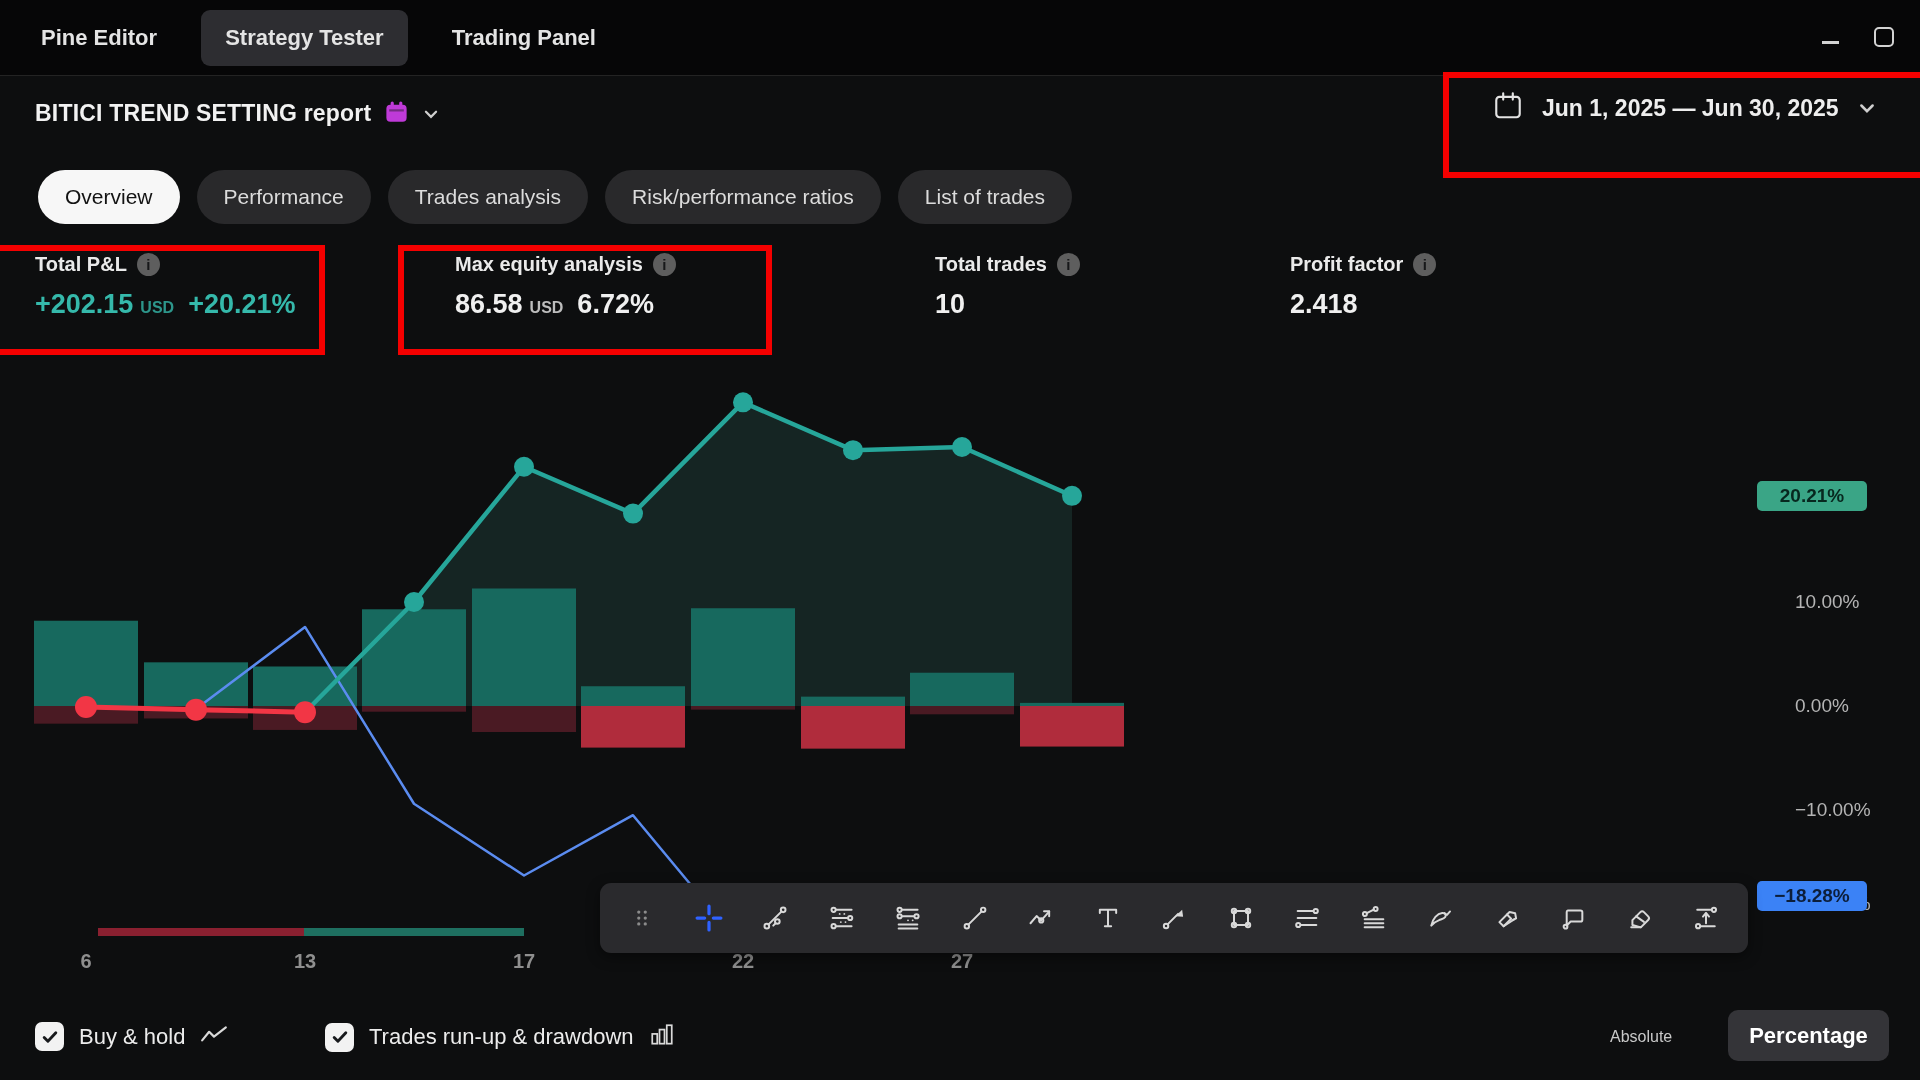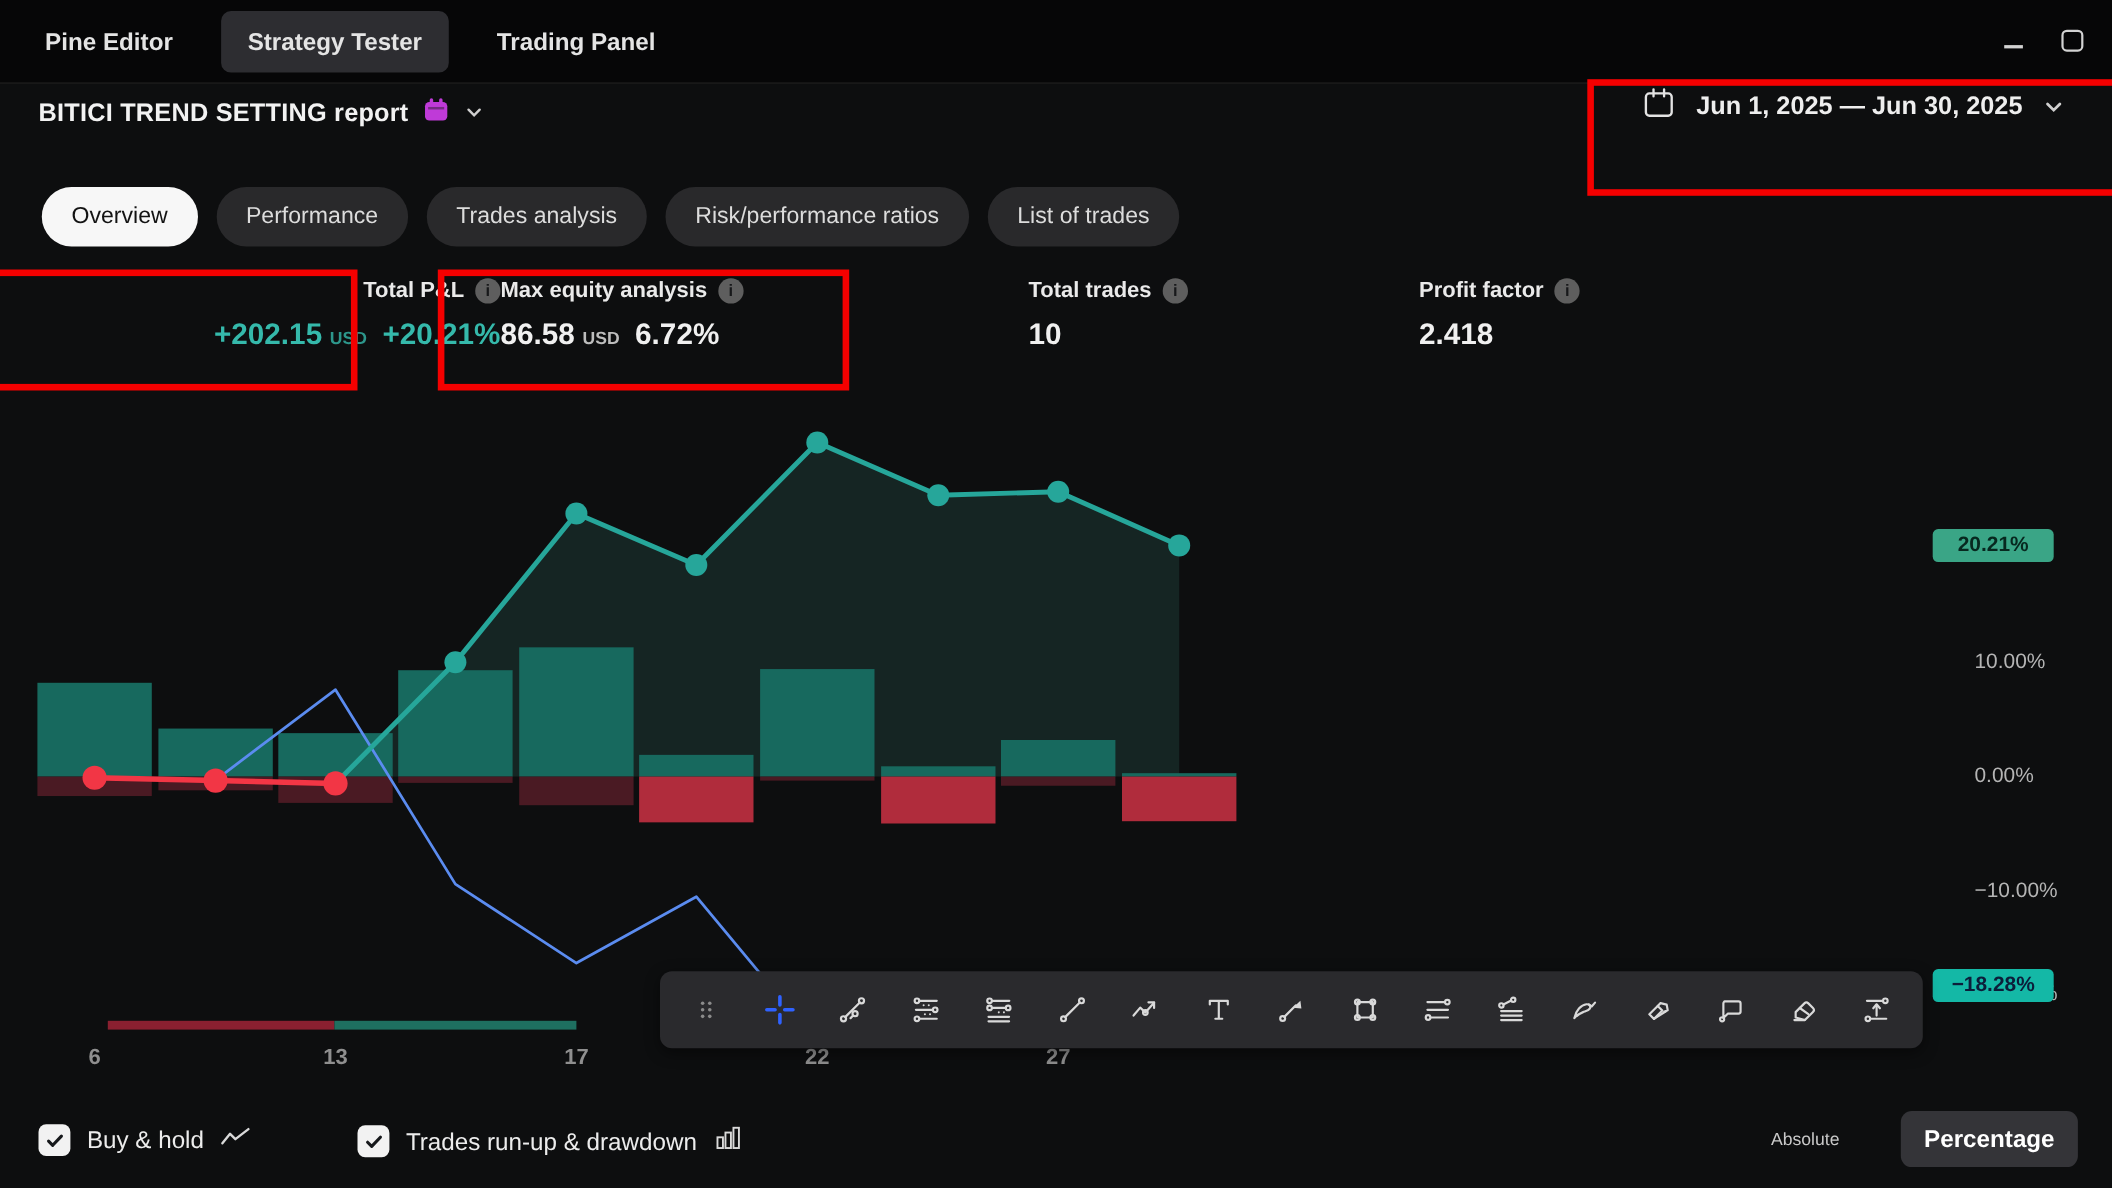--- a/index.html
+++ b/index.html
@@ -13,38 +13,38 @@
   .editor-tabs { position:absolute; left:35px; top:0; height:76px; display:flex; align-items:center; gap:38px; }
   .etab { background:none; border:none; color:#e4e4e4; font-size:22px; font-weight:600;
           font-family:"Liberation Sans", sans-serif; cursor:pointer; padding:14px 6px; }
   .etab.active { background:#2d2d31; border-radius:9px; padding:15px 24px; }
   .win-controls { position:absolute; right:22px; top:0; height:76px; display:flex; align-items:center; gap:28px; z-index:6;}
   .win-btn { background:none; border:none; cursor:pointer; width:26px; height:26px; position:relative; }
   .win-btn .dash { position:absolute; left:4px; top:16px; width:17px; height:2.5px; background:#d2d2d2; }
   .win-btn .sq { position:absolute; left:2px; top:2px; width:20px; height:20px; border:2.5px solid #d2d2d2; border-radius:5px; }
 
   
-  .report-row { position:absolute; left:0; top:64px; width:1920px; height:80px; }
+  .report-row { position:absolute; left:0; top:76px; width:1920px; height:80px; }
   .report-group { position:absolute; left:35px; top:22px; display:flex; align-items:center; gap:12px; cursor:pointer; }
   .report-title { font-size:23px; font-weight:700; color:#f2f2f2; letter-spacing:.2px; }
   .chev svg { display:block; }
   .date-range { position:absolute; left:1492px; top:14px; display:flex; align-items:center; gap:18px; cursor:pointer; }
   .date-label { font-size:23px; font-weight:700; color:#eeeeee; }
 
   
   .section-tabs { position:absolute; left:38px; top:170px; display:flex; gap:17px; z-index:4; }
   .pill { height:54px; border:none; border-radius:27px; background:#29292b; color:#dcdcdc;
           font-size:21px; font-weight:500; font-family:"Liberation Sans", sans-serif;
           padding:0 27px; cursor:pointer; }
   .pill.active { background:#f7f7f7; color:#131313; }
 
   
   .stats { position:absolute; left:35px; top:253px; display:flex; z-index:4; }
   .stat { display:flex; flex-direction:column; gap:13px; }
-  .stat:nth-child(1){ width:420px;align-items:flex-end; } .stat:nth-child(2){ width:480px; }
+  .stat:nth-child(1){ width:420px; } .stat:nth-child(2){ width:480px; }
   .stat:nth-child(3){ width:355px; } .stat:nth-child(4){ width:420px; }
   .stat-label-row { display:flex; align-items:center; gap:10px; }
   .stat-label { font-size:20px; font-weight:700; color:#eaeaea; }
   .info-icon { width:23px; height:23px; border-radius:50%; background:#5e5e5e; color:#17181a;
                font-size:15px; font-weight:700; display:inline-flex; align-items:center;
                justify-content:center; cursor:pointer; font-style:normal; }
   .info-icon::after { content:"i"; }
   .stat-value-row { display:flex; align-items:baseline; }
   .stat-value { font-size:27px; font-weight:700; color:#f0f0f0; }
   .stat-unit { font-size:16px; font-weight:700; color:#bdbdbd; margin-left:7px; }
@@ -237,21 +237,21 @@
       <circle cx="853" cy="450.15999999999997" r="10" fill="#26a69a"></circle>
       <circle cx="962" cy="447.04" r="10" fill="#26a69a"></circle>
       <circle cx="1072" cy="495.816" r="10" fill="#26a69a"></circle>
     </svg>
   <div class="axis-layer" id="y-axis">
       <div class="ytick" style="top: 602px;">10.00%</div>
       <div class="ytick" style="top: 706px;">0.00%</div>
       <div class="ytick" style="top: 810px;">−10.00%</div>
       <div class="ytick" style="top: 904px;">−20.00%</div>
       <div class="ybadge" style="top: 495.816px; background: rgb(58, 165, 134); color: rgb(7, 40, 31);">20.21%</div>
-      <div class="ybadge" style="top: 896.112px; background: #14b8a6; color: rgb(12, 30, 58);">−18.28%</div>
+      <div class="ybadge" style="top: 896.112px; background: #3b82f6; color: rgb(12, 30, 58);">−18.28%</div>
     </div>
   <div class="axis-layer" id="x-axis">
       <div class="xtick" style="left: 86px;">6</div>
       <div class="xtick" style="left: 305px;">13</div>
       <div class="xtick" style="left: 524px;">17</div>
       <div class="xtick" style="left: 743px;">22</div>
       <div class="xtick" style="left: 962px;">27</div>
     </div>
 
   <div class="draw-toolbar" id="draw-toolbar">

